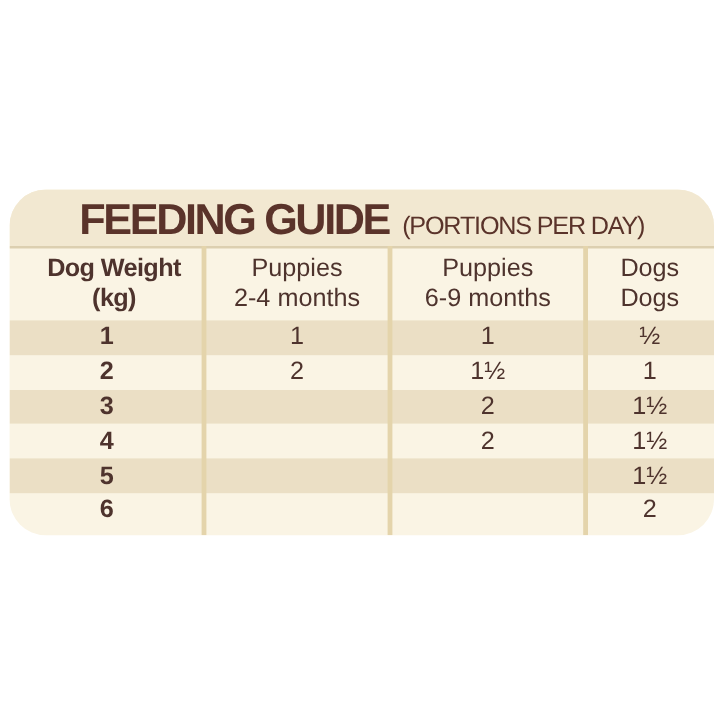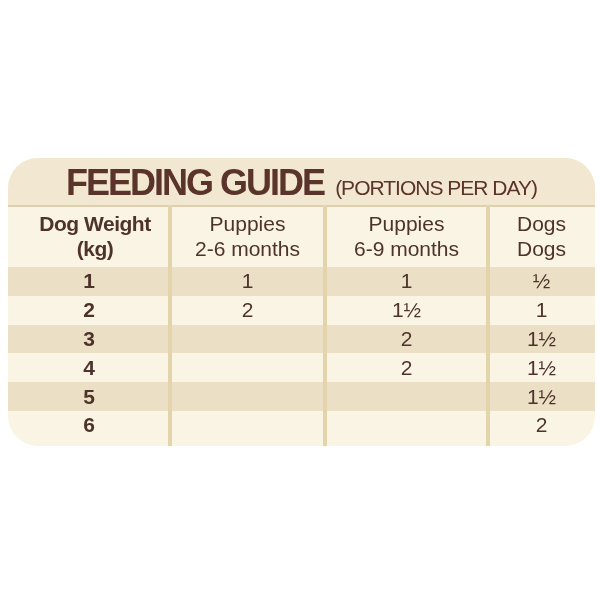--- a/index.html
+++ b/index.html
@@ -110,21 +110,21 @@
     <div class="vline v2"></div>
     <div class="vline v3"></div>
 
     <div class="grid-row header-row">
       <div class="header-cell bold">
         <div>Dog Weight</div>
         <div>(kg)</div>
       </div>
       <div class="header-cell">
         <div>Puppies</div>
-        <div>2-6 months</div>
+        <div>2-4 months</div>
       </div>
       <div class="header-cell">
         <div>Puppies</div>
         <div>6-9 months</div>
       </div>
       <div class="header-cell">
         <div>Dogs</div>
         <div>Dogs</div>
       </div>
     </div>

